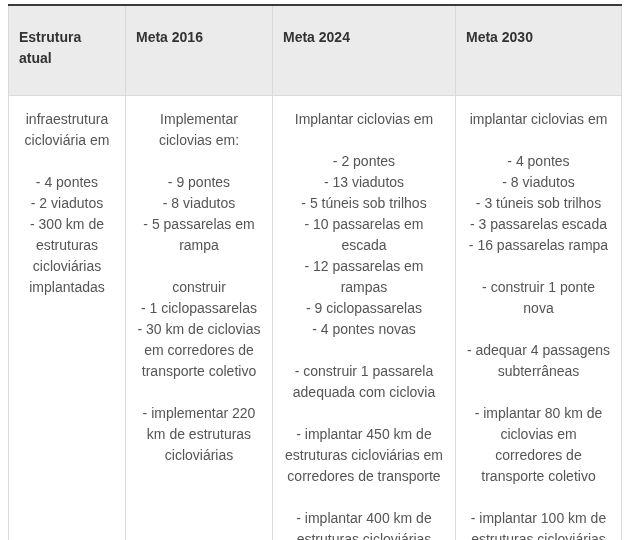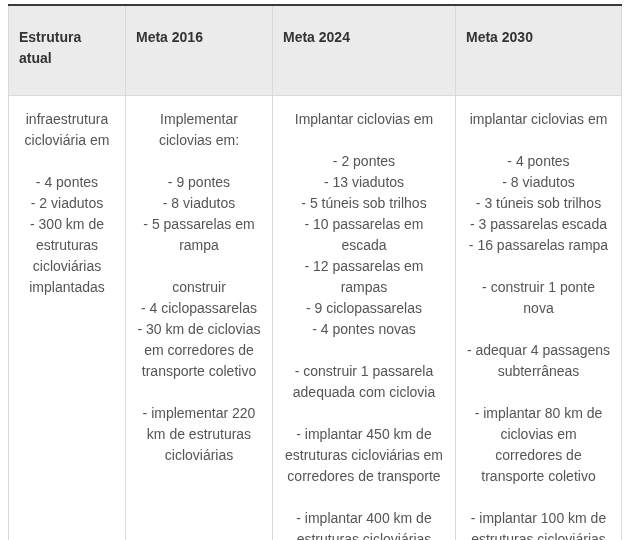--- a/index.html
+++ b/index.html
@@ -81,21 +81,21 @@
             <div class="cell-line">- 300 km de estruturas cicloviárias implantadas</div>
           </td>
         <td>
             <div class="cell-line">Implementar ciclovias em:</div>
             <div class="cell-line"></div>
             <div class="cell-line">- 9 pontes</div>
             <div class="cell-line">- 8 viadutos</div>
             <div class="cell-line">- 5 passarelas em rampa</div>
             <div class="cell-line"></div>
             <div class="cell-line">construir</div>
-            <div class="cell-line">- 4 ciclopassarelas</div>
+            <div class="cell-line">- 1 ciclopassarelas</div>
             <div class="cell-line">- 30 km de ciclovias em corredores de transporte coletivo</div>
             <div class="cell-line"></div>
             <div class="cell-line">- implementar 220 km de estruturas cicloviárias</div>
           </td>
         <td>
             <div class="cell-line">Implantar ciclovias em</div>
             <div class="cell-line"></div>
             <div class="cell-line">- 2 pontes</div>
             <div class="cell-line">- 13 viadutos</div>
             <div class="cell-line">- 5 túneis sob trilhos</div>

